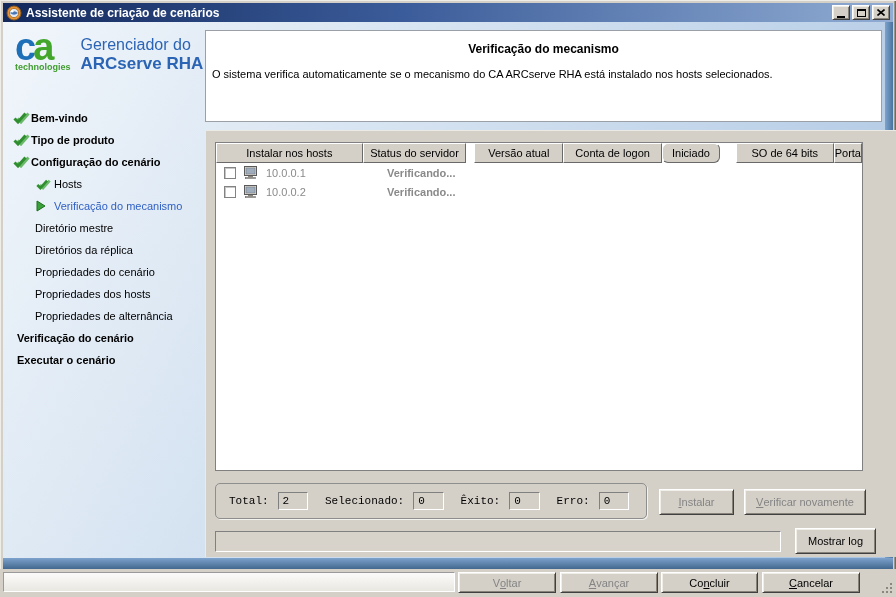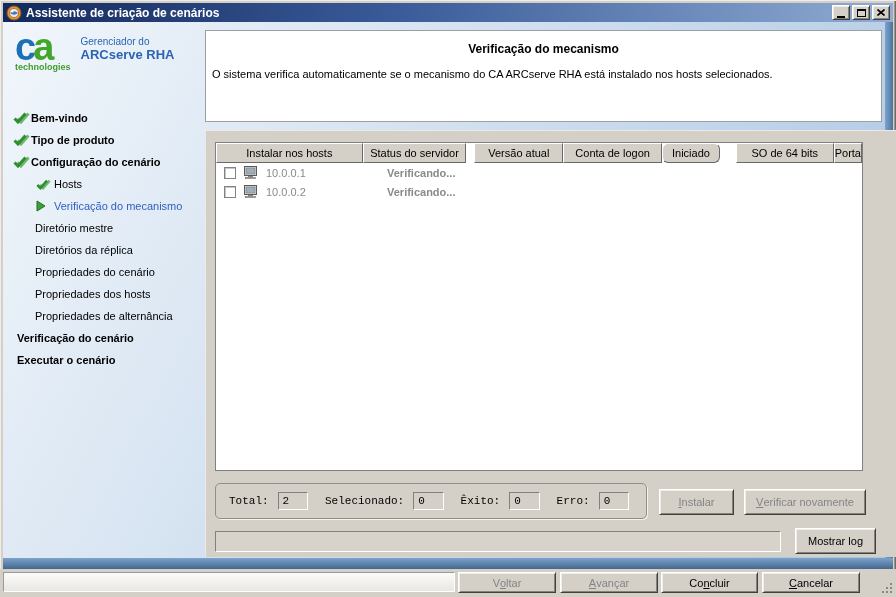--- a/index.html
+++ b/index.html
@@ -35,22 +35,22 @@
     background:linear-gradient(to right,#7da3cd,#48739d); }
   .edge-bottom { position:absolute; left:0; bottom:0; width:100%; height:11px;
     background:linear-gradient(#7da3cd,#42688f); }
   
   .sidebar { position:absolute; left:0; top:0; width:202px; height:100%; }
   .brand { position:absolute; left:12px; top:8px; display:flex; gap:10px; align-items:flex-start; }
   .ca-letters { font-size:38px; font-weight:bold; line-height:34px; letter-spacing:-3px; }
   .ca-c { color:#1d6fb8; } .ca-a { color:#41a62a; }
   .ca-sub { color:#3f9e2f; font-size:9px; font-weight:bold; margin-top:-2px; }
   .product { padding-top:6px; }
-  .p1 { color:#2b64b5; font-size:10px; }
-  .p2 { color:#2b64b5; font-size:13px; font-weight:bold; }
+  .p1 { color:#2b64b5; font-size:16px; }
+  .p2 { color:#2b64b5; font-size:17px; font-weight:bold; }
   .steps { position:absolute; left:0; top:85px; width:100%; list-style:none; }
   .step { height:22px; display:flex; align-items:center; font-size:11px; }
   .step .ic { width:18px; display:flex; justify-content:flex-start; }
   .step.top { padding-left:10px; font-weight:bold; }
   .step.sub { padding-left:33px;text-align:right; }
   .step.sub2 { padding-left:32px; }
   .step.topplain { padding-left:14px; font-weight:bold; }
   .step.current .lbl { color:#2f5fc4; }
   
   .headerbox {

